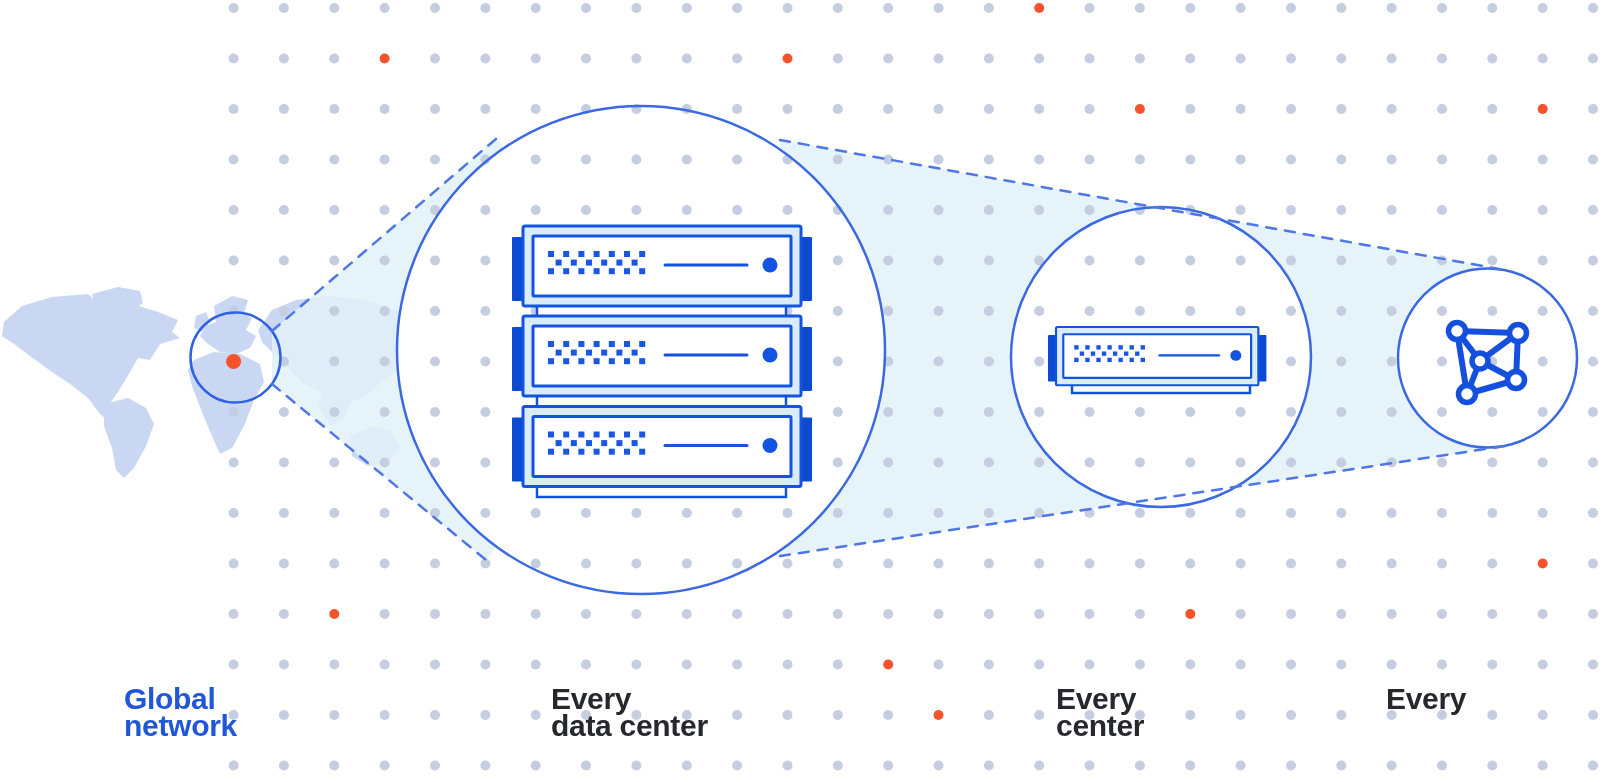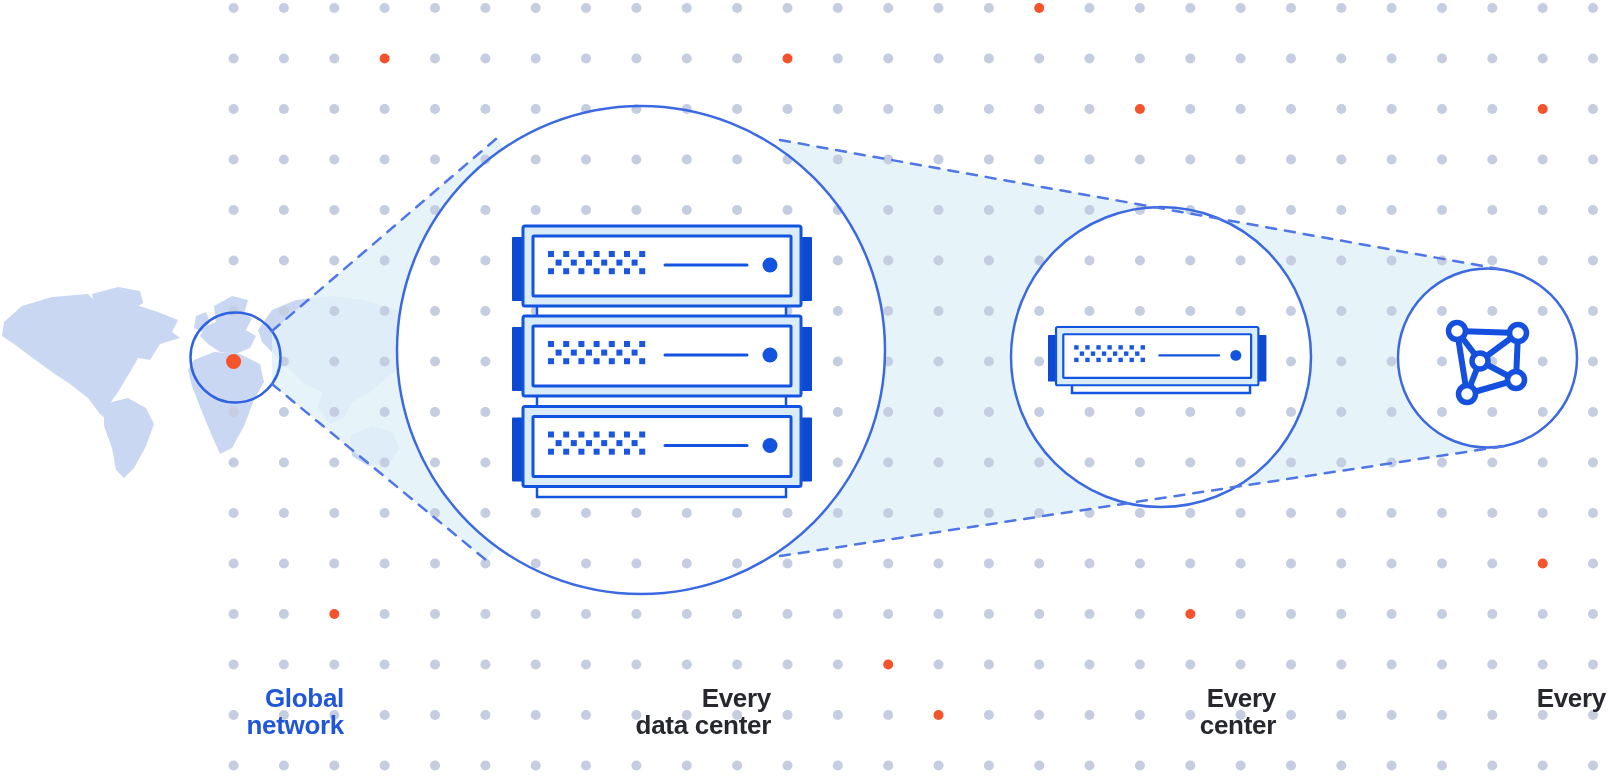--- a/index.html
+++ b/index.html
@@ -17,22 +17,22 @@
   .srv-body{fill:#d9ecf7;stroke:#1254df;stroke-width:3;}
   .srv-inner{fill:#ffffff;stroke:#1254df;stroke-width:3;}
   .srv-tab{fill:#0b4ad1;}
   .srv-band{fill:#ffffff;stroke:#1254df;stroke-width:2.5;}
   .srv-line{stroke:#1254df;stroke-width:3;stroke-linecap:round;}
   .srv-dot{fill:#1254df;}
   .led{fill:#1a56e0;}
   .net-edge{stroke:#1450dd;stroke-width:6;stroke-linecap:round;}
   .net-node{fill:#ffffff;stroke:#1450dd;stroke-width:5.5;}
   .label{
-    position:absolute;width:220px;text-align:right;
-    font-weight:700;font-size:26px;line-height:27px;letter-spacing:-0.3px;
+    position:absolute;width:220px;text-align:left;
+    font-weight:700;font-size:30px;line-height:27px;letter-spacing:-0.3px;
     color:#26282d;
   }
   .label.blue{color:#2056d8;}
   #lbl-global{left:124px;top:685px;}
   #lbl-datacenter{left:551px;top:685px;}
   #lbl-server{left:1056px;top:685px;}
   #lbl-service{left:1386px;top:685px;}
 </style>
 </head>
 <body>

